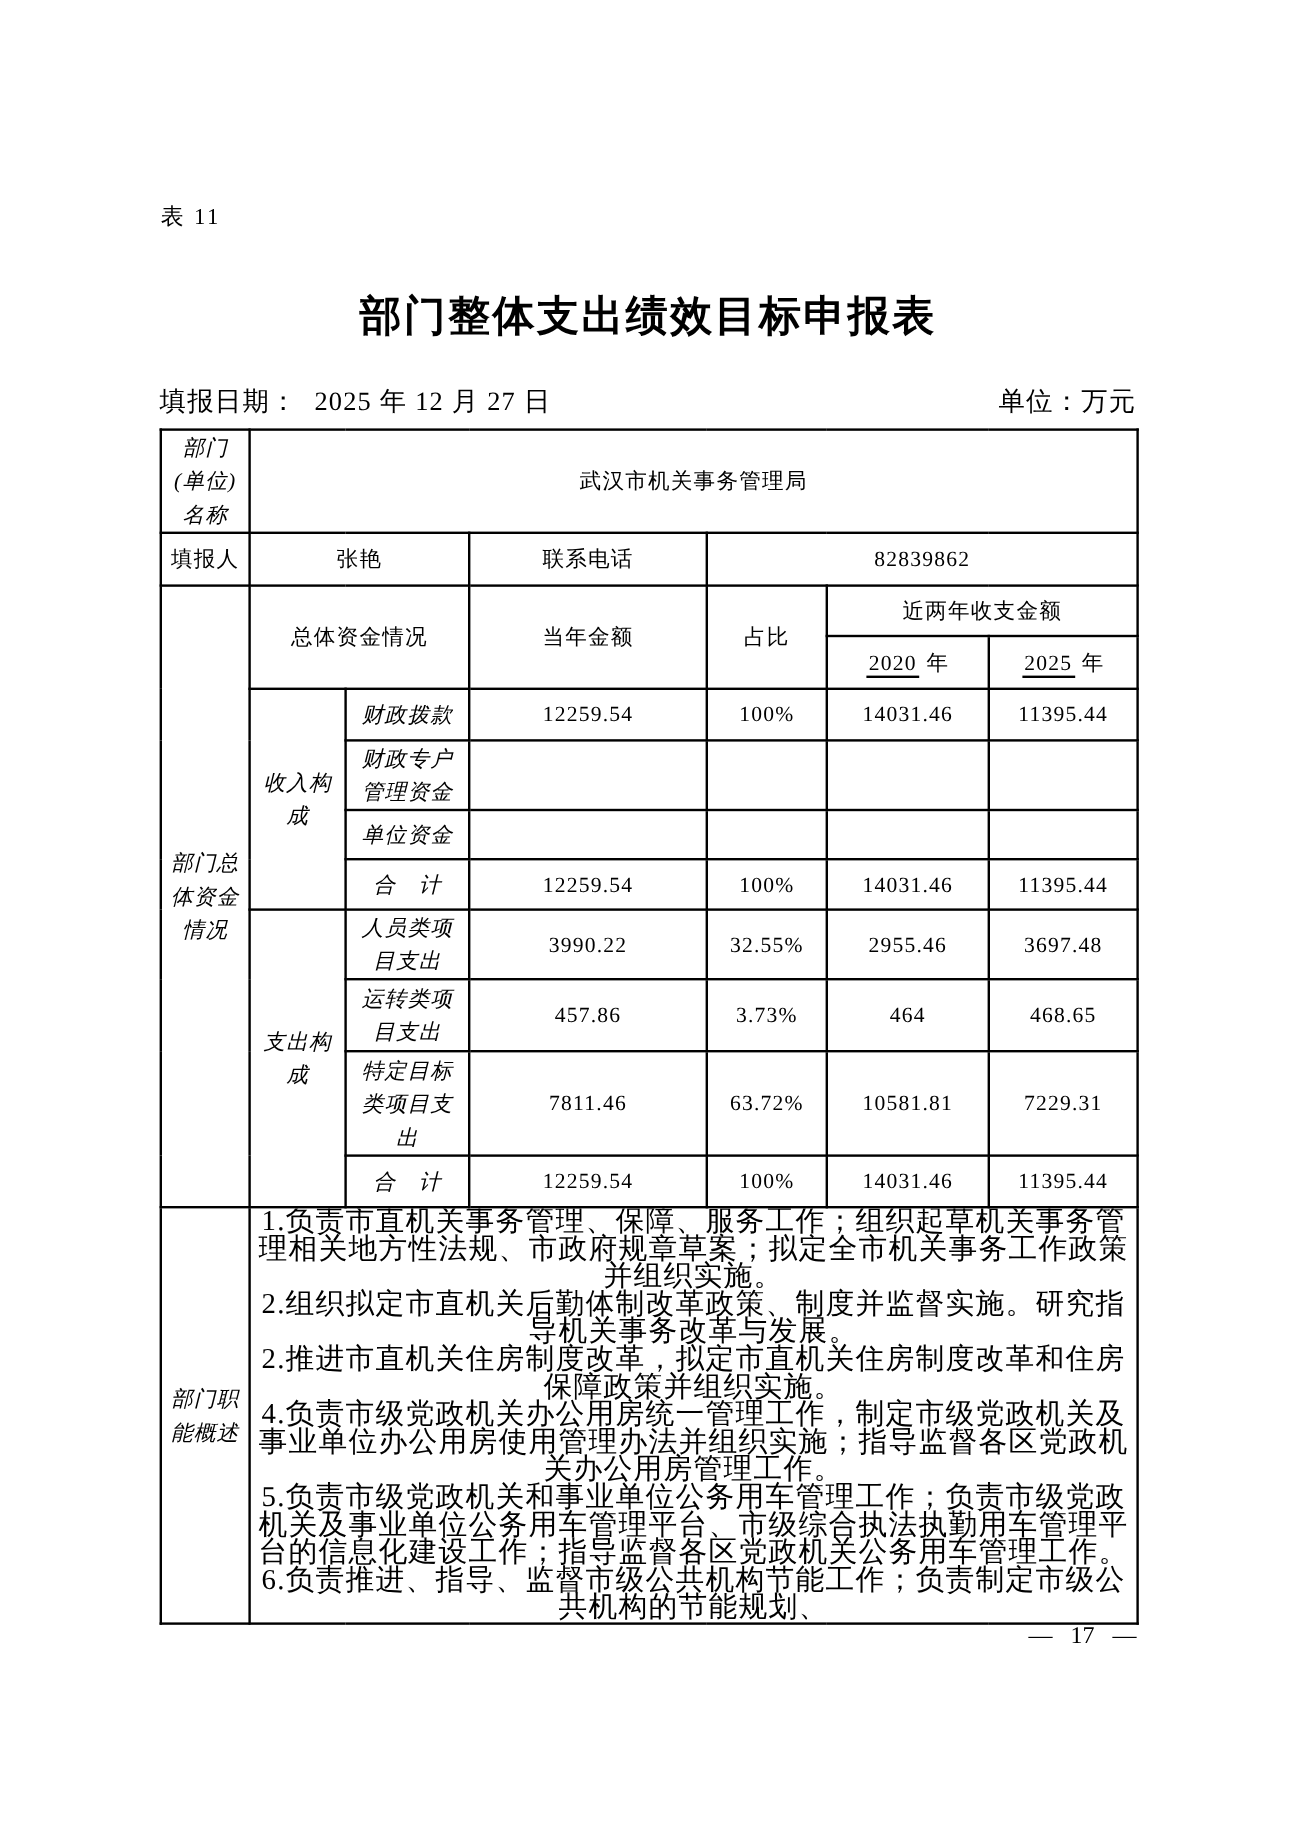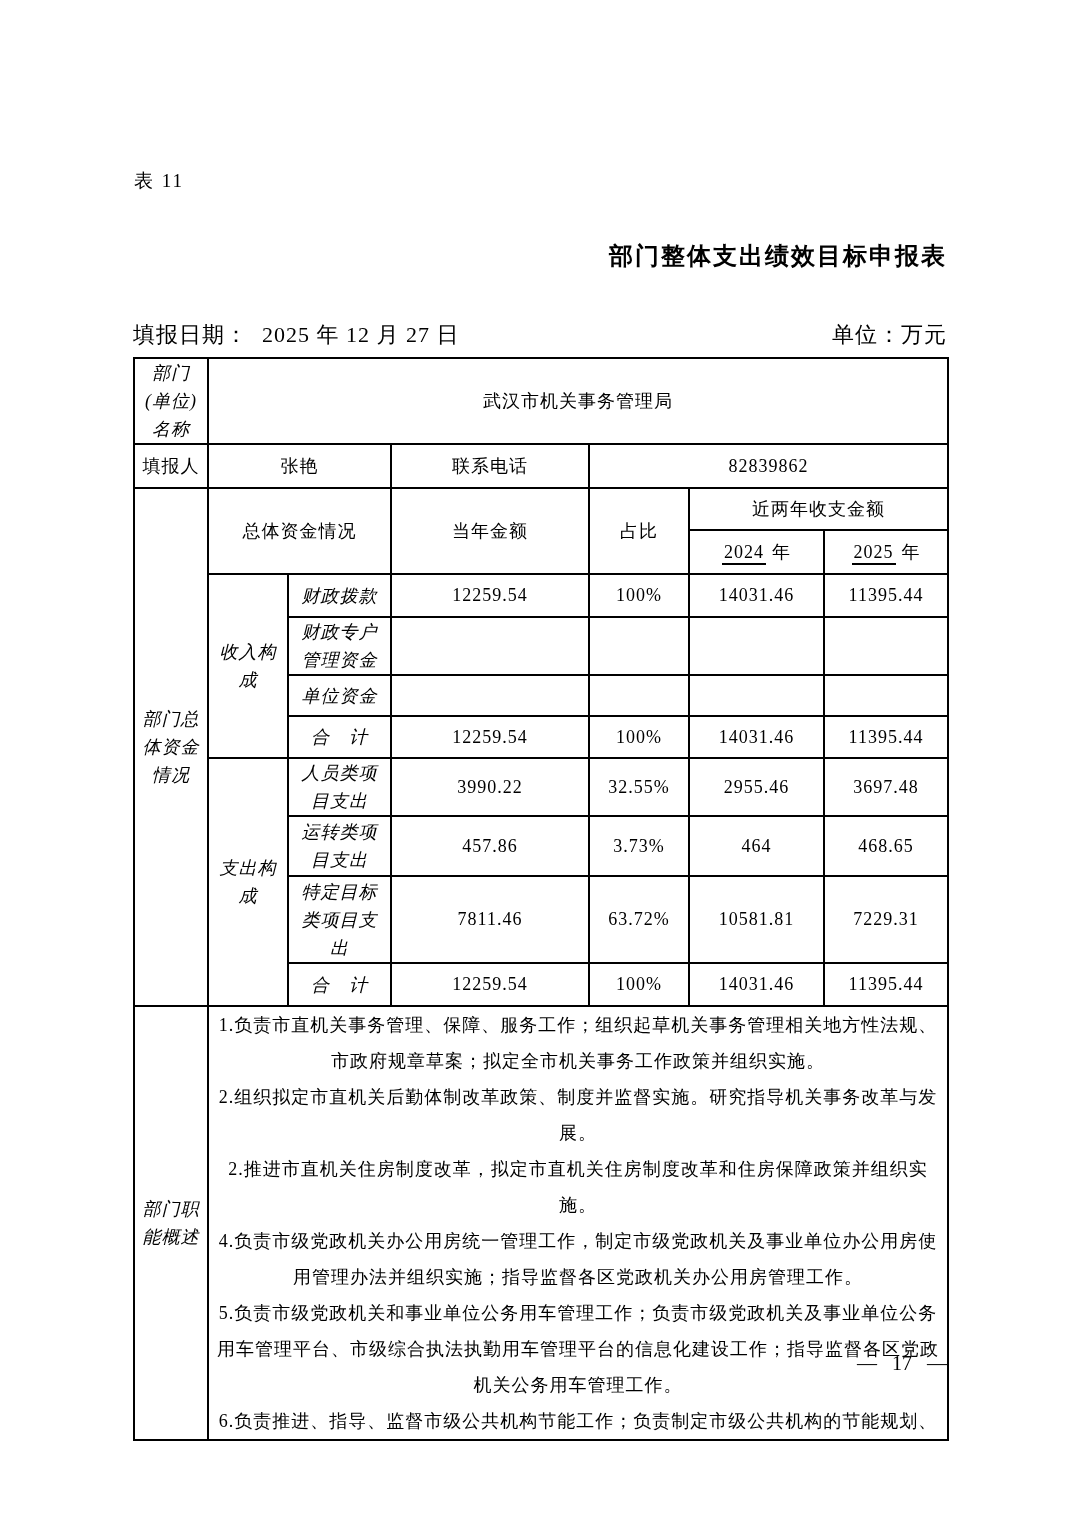--- a/index.html
+++ b/index.html
@@ -7,21 +7,21 @@
     width:1074px; height:1520px; overflow:hidden;
     font-family:"Liberation Serif","DejaVu Serif",serif;
     color:#000;
   }
   .sheet { position:relative; width:1074px; height:1184px; background:#fff; }
 
   .tag { position:absolute; left:134px; top:168px; font-size:19px; letter-spacing:2px; }
 
   .doc-title {
     position:absolute; left:133px; top:240px; width:814px;
-    text-align:right; font-size:24px; font-weight:bold; letter-spacing:2px;
+    text-align:center; font-size:35px; font-weight:bold; letter-spacing:2px;
     font-family:"Liberation Serif","DejaVu Serif",serif;
   }
 
   .meta-row {
     position:absolute; left:133px; top:320px; width:814px;
     display:flex; justify-content:space-between; font-size:22px; letter-spacing:1px;
   }
   .meta-row .date-value { margin-left:14px; }
 
   table.main {
@@ -38,21 +38,21 @@
   td.lbl { letter-spacing:3px; }
   td.al { text-align:left; padding-left:13px; letter-spacing:2px; }
   .line { line-height:28px;font-style:italic; }
 
   .year-underline { border-bottom:2px solid #000; padding:0 2px 1px 2px; margin-right:6px; }
 
   td.func-cell {
     text-align:left; vertical-align:top;
     padding:9px 10px 6px 14px; letter-spacing:0.5px;
   }
-  td.func-cell p { margin:0; font-size:18px; line-height:36px; }
+  td.func-cell p { margin:0; font-size:24px; line-height:23px; }
 
   .page-num {
     position:absolute; left:133px; top:1352px; width:814px;
     text-align:right; padding-right:20px; font-size:20px; word-spacing:10px;
   }
 </style>
 </head>
 <body>
 
 <div class="sheet">
@@ -103,21 +103,21 @@
         <div class="line">情况</div>
       </td>
       <td colspan="2" rowspan="2" class="hdr">总体资金情况</td>
       <td rowspan="2" class="hdr">当年金额</td>
       <td rowspan="2" class="hdr">占比</td>
       <td colspan="2" class="hdr">近两年收支金额</td>
     </tr>
 
     <tr style="height:44px">
       <td>
-        <span class="year-underline">2024</span><span>年</span>
+        <span class="year-underline">2020</span><span>年</span>
       </td>
       <td>
         <span class="year-underline">2025</span><span>年</span>
       </td>
     </tr>
 
     <tr style="height:43px">
       <td rowspan="4" class="lbl">
         <div class="line">收入构</div>
         <div class="line">成</div>

